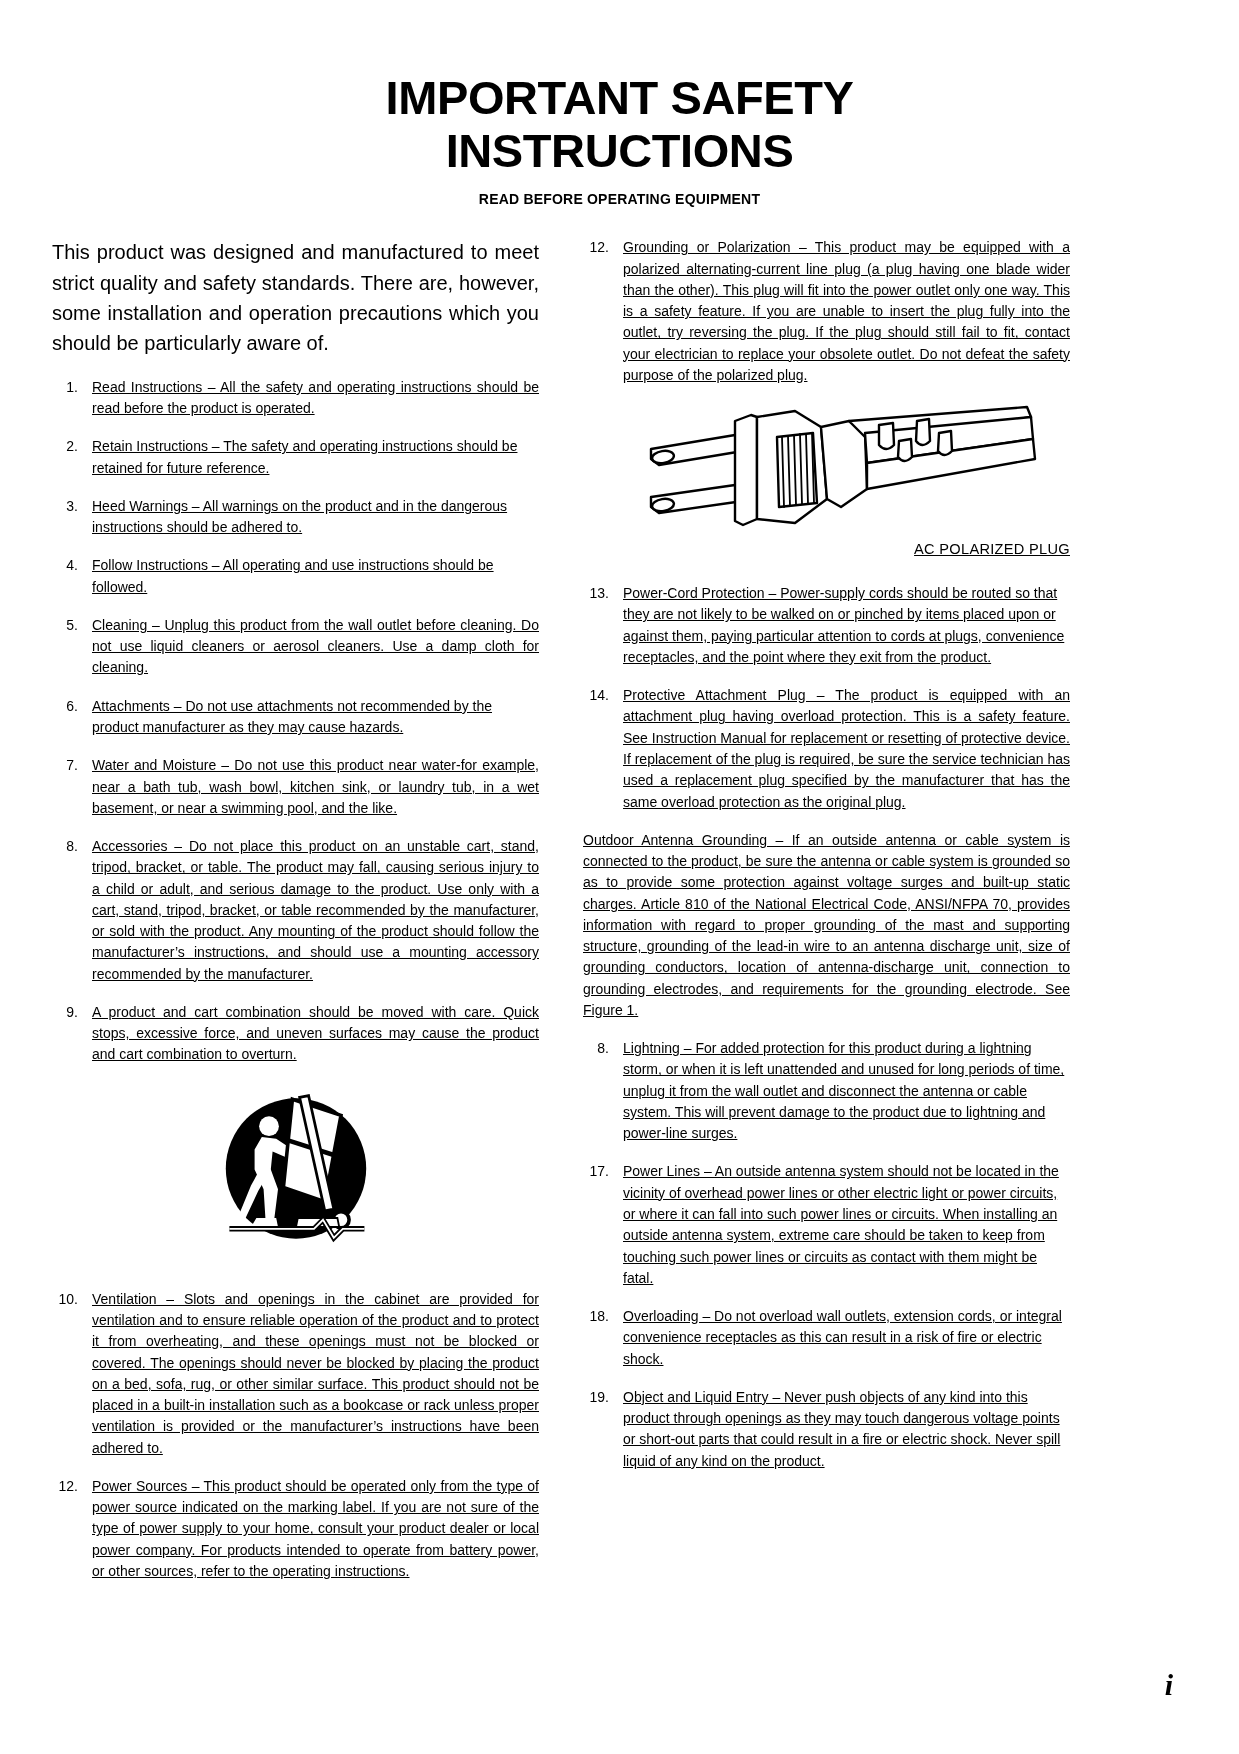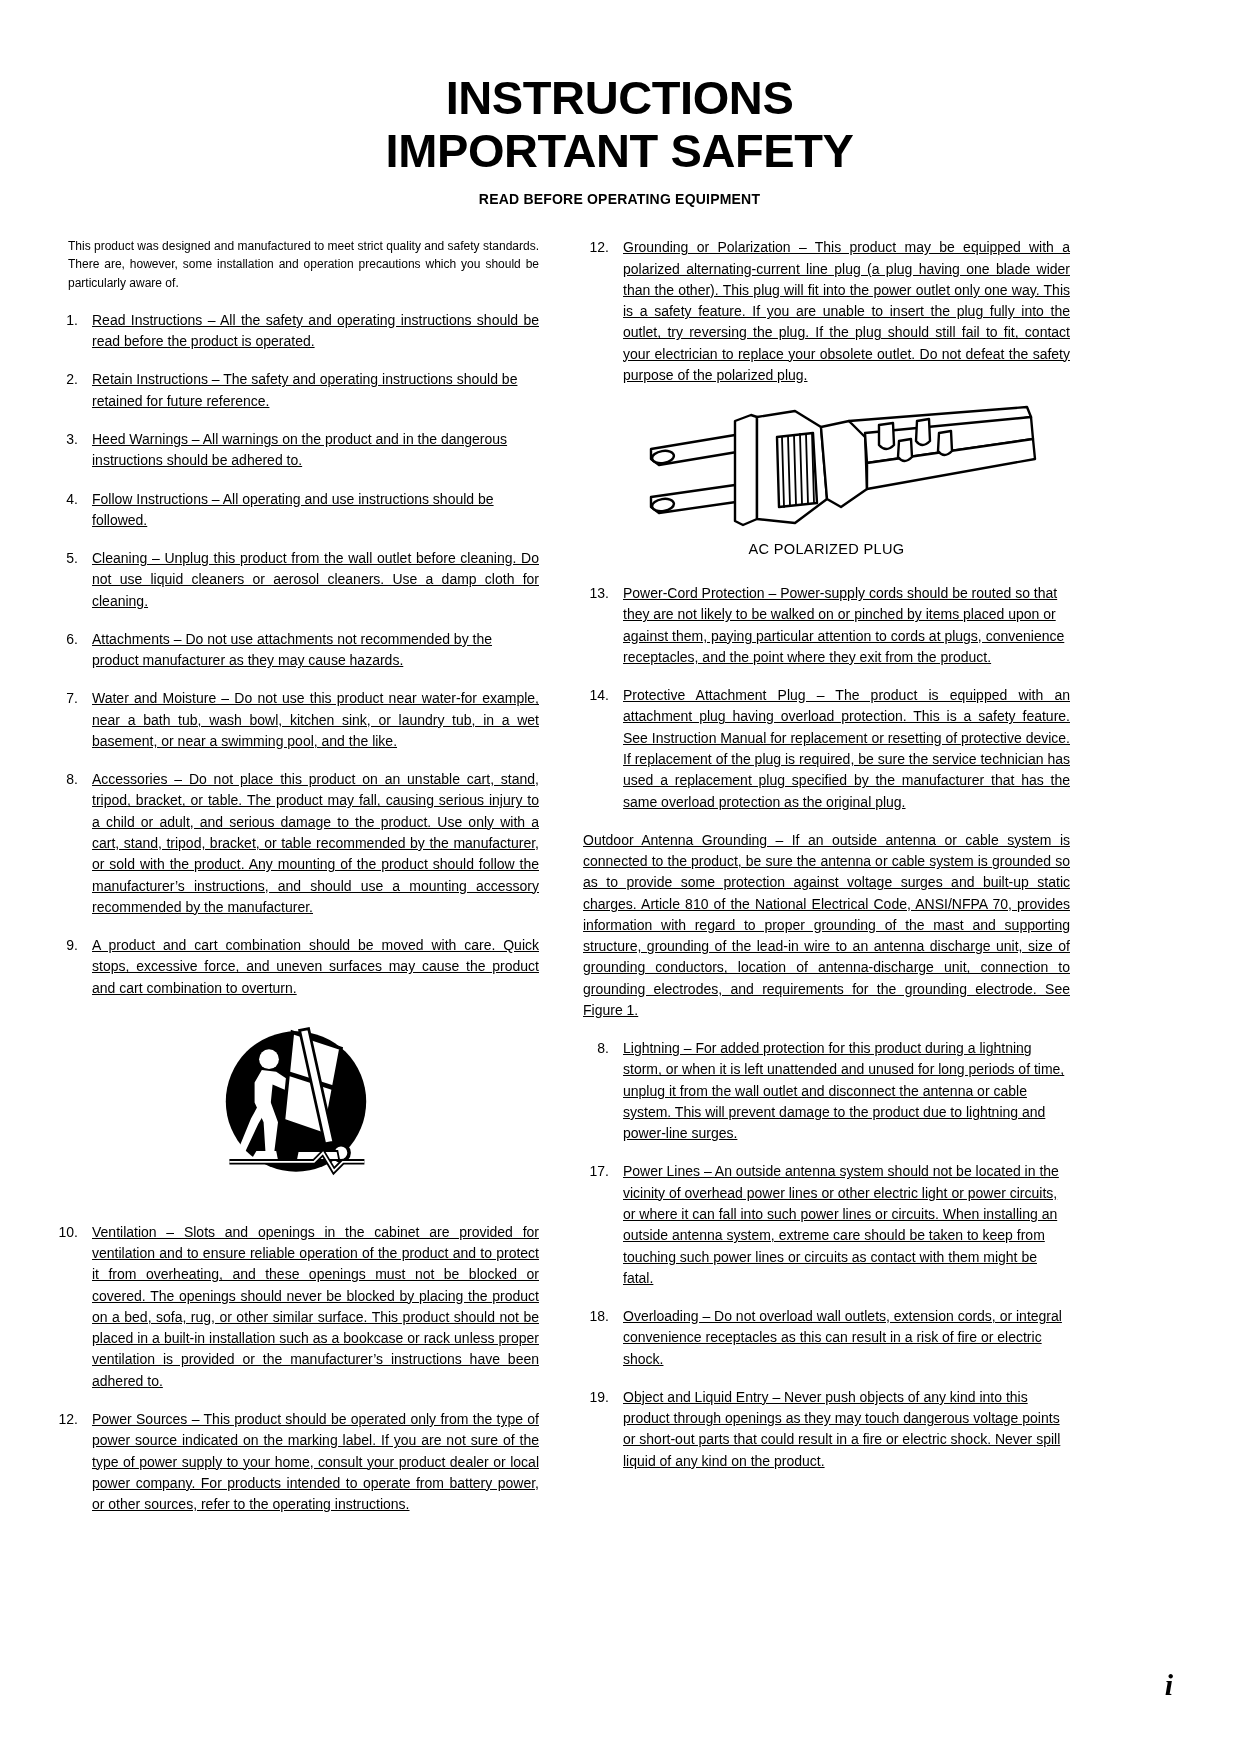--- a/index.html
+++ b/index.html
@@ -43,24 +43,24 @@
     display: flex;
     gap: 44px;
     padding: 30px 52px 0 52px;
     box-sizing: border-box;
   }
   .col {
     width: 487px;
     flex: 0 0 487px;
   }
   p.intro {
-    font-size: 12px;
+    font-size: 20px;
     line-height: 1.52;
     text-align: justify;
-    margin: 0 0 18px 16px;
+    margin: 0 0 18px 0;
   }
   ol.safety {
     list-style: none;
     margin: 0;
     padding: 0;
   }
   li.item {
     display: flex;
     font-size: 14px;
     line-height: 1.52;
@@ -82,45 +82,46 @@
   }
   .figure {
     text-align: center;
     margin: 16px 0 26px 0;
   }
   .figure svg {
     display: block;
     margin: 0 auto;
   }
   .fig-caption {
-    text-align: center;
+    text-align: right;
     font-size: 14.6px;
     letter-spacing: 0.3px;
     margin-top: 8px;
     margin-bottom: 20px;
+    text-decoration: underline;
   }
   .page-number {
     position: absolute;
     right: 66px;
     bottom: 52px;
     font-family: "Liberation Serif", serif;
     font-style: italic;
     font-weight: bold;
     font-size: 30px;
   }
 </style>
 </head>
 <body>
 
 <div class="page">
 
   <div class="title-block">
     <div class="doc-title">
+      <div>IMPORTANT SAFETY</div>
       <div>INSTRUCTIONS</div>
-      <div>IMPORTANT SAFETY</div>
     </div>
     <div class="doc-subtitle">READ BEFORE OPERATING EQUIPMENT</div>
   </div>
 
   <div class="columns">
 
     <div class="col">
       <p class="intro">This product was designed and manufactured to meet strict quality and safety standards. There are, however, some installation and operation precautions which you should be particularly aware of.</p>
 
       <ol class="safety">

